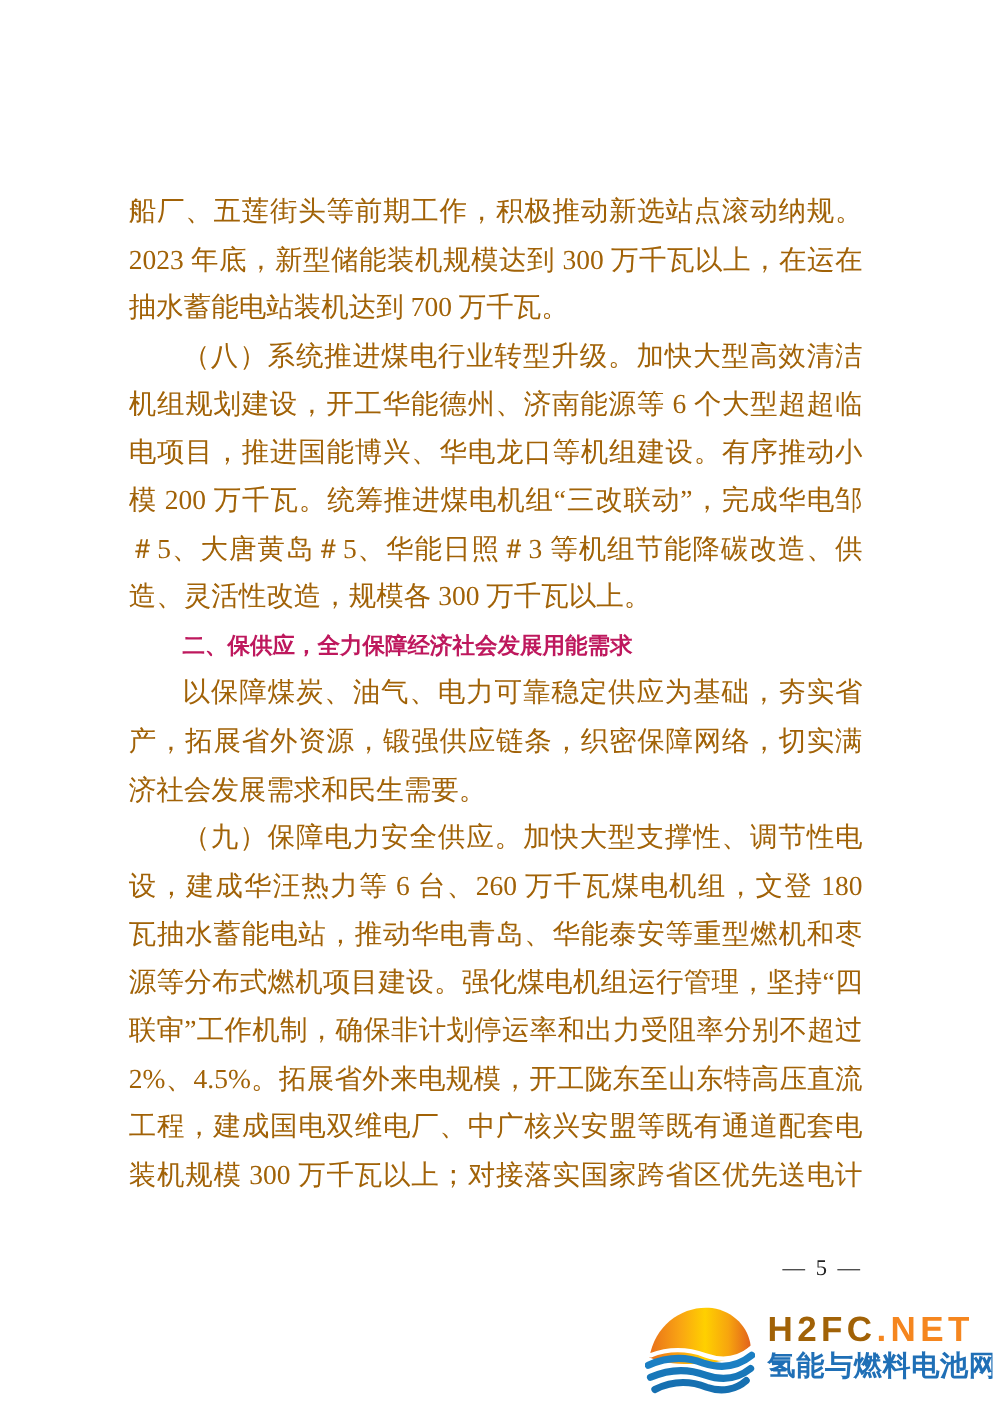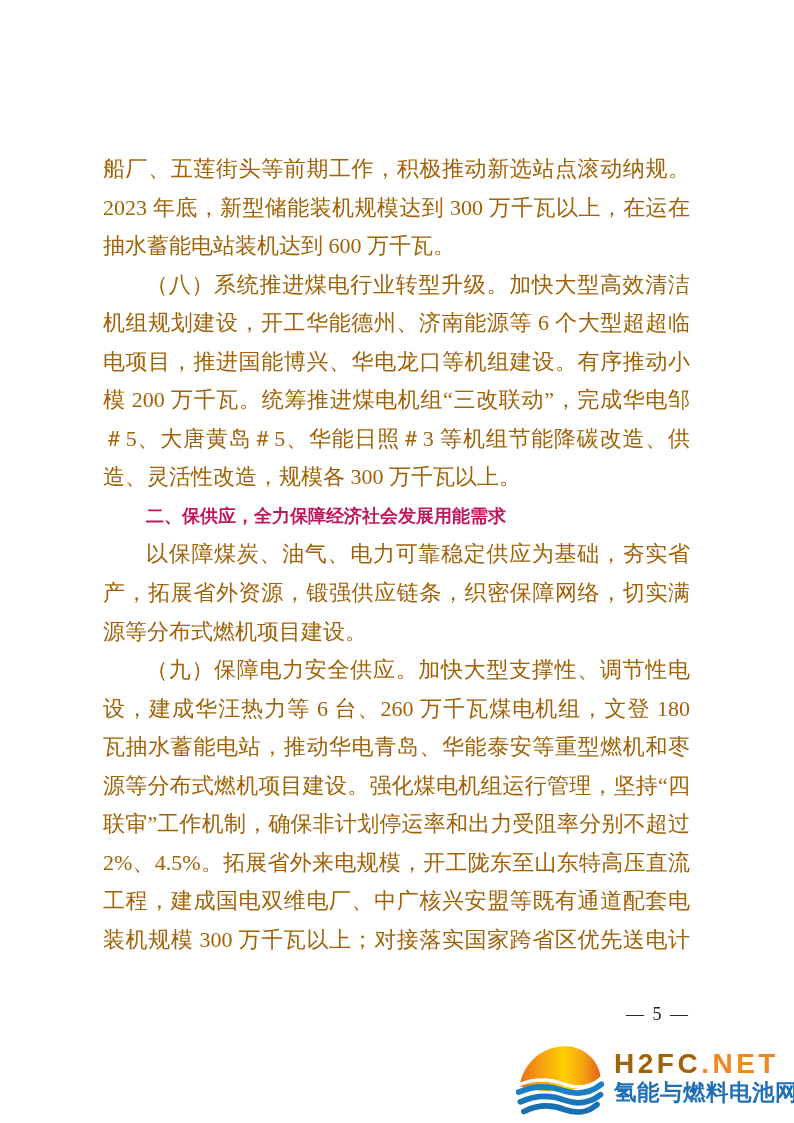--- a/index.html
+++ b/index.html
@@ -81,31 +81,31 @@
   }
 </style>
 </head>
 <body>
 
 <div class="page">
 
   <div class="content">
       <div class="line justify">船厂、五莲街头等前期工作，积极推动新选站点滚动纳规。到</div>
       <div class="line justify">2023 年底，新型储能装机规模达到 300 万千瓦以上，在运在建</div>
-      <div class="line">抽水蓄能电站装机达到 600 万千瓦。</div>
+      <div class="line">抽水蓄能电站装机达到 700 万千瓦。</div>
       <div class="line first-indent justify">（八）系统推进煤电行业转型升级。加快大型高效清洁煤电</div>
       <div class="line justify">机组规划建设，开工华能德州、济南能源等 6 个大型超超临界煤</div>
       <div class="line justify">电项目，推进国能博兴、华电龙口等机组建设。有序推动小煤电</div>
       <div class="line justify">模 200 万千瓦。统筹推进煤电机组“三改联动”，完成华电邹县</div>
       <div class="line justify">＃5、大唐黄岛＃5、华能日照＃3 等机组节能降碳改造、供热改</div>
       <div class="line">造、灵活性改造，规模各 300 万千瓦以上。</div>
       <div class="line heading">二、保供应，全力保障经济社会发展用能需求</div>
       <div class="line first-indent justify">以保障煤炭、油气、电力可靠稳定供应为基础，夯实省内生</div>
       <div class="line justify">产，拓展省外资源，锻强供应链条，织密保障网络，切实满足经</div>
-      <div class="line">源等分布式燃机项目建设。</div>
+      <div class="line">济社会发展需求和民生需要。</div>
       <div class="line first-indent justify">（九）保障电力安全供应。加快大型支撑性、调节性电源建</div>
       <div class="line justify">设，建成华汪热力等 6 台、260 万千瓦煤电机组，文登 180 万千</div>
       <div class="line justify">瓦抽水蓄能电站，推动华电青岛、华能泰安等重型燃机和枣庄丰</div>
       <div class="line justify">源等分布式燃机项目建设。强化煤电机组运行管理，坚持“四方</div>
       <div class="line justify">联审”工作机制，确保非计划停运率和出力受阻率分别不超过</div>
       <div class="line justify">2%、4.5%。拓展省外来电规模，开工陇东至山东特高压直流输电</div>
       <div class="line justify">工程，建成国电双维电厂、中广核兴安盟等既有通道配套电源，</div>
       <div class="line justify">装机规模 300 万千瓦以上；对接落实国家跨省区优先送电计划和</div>
     </div>
 

